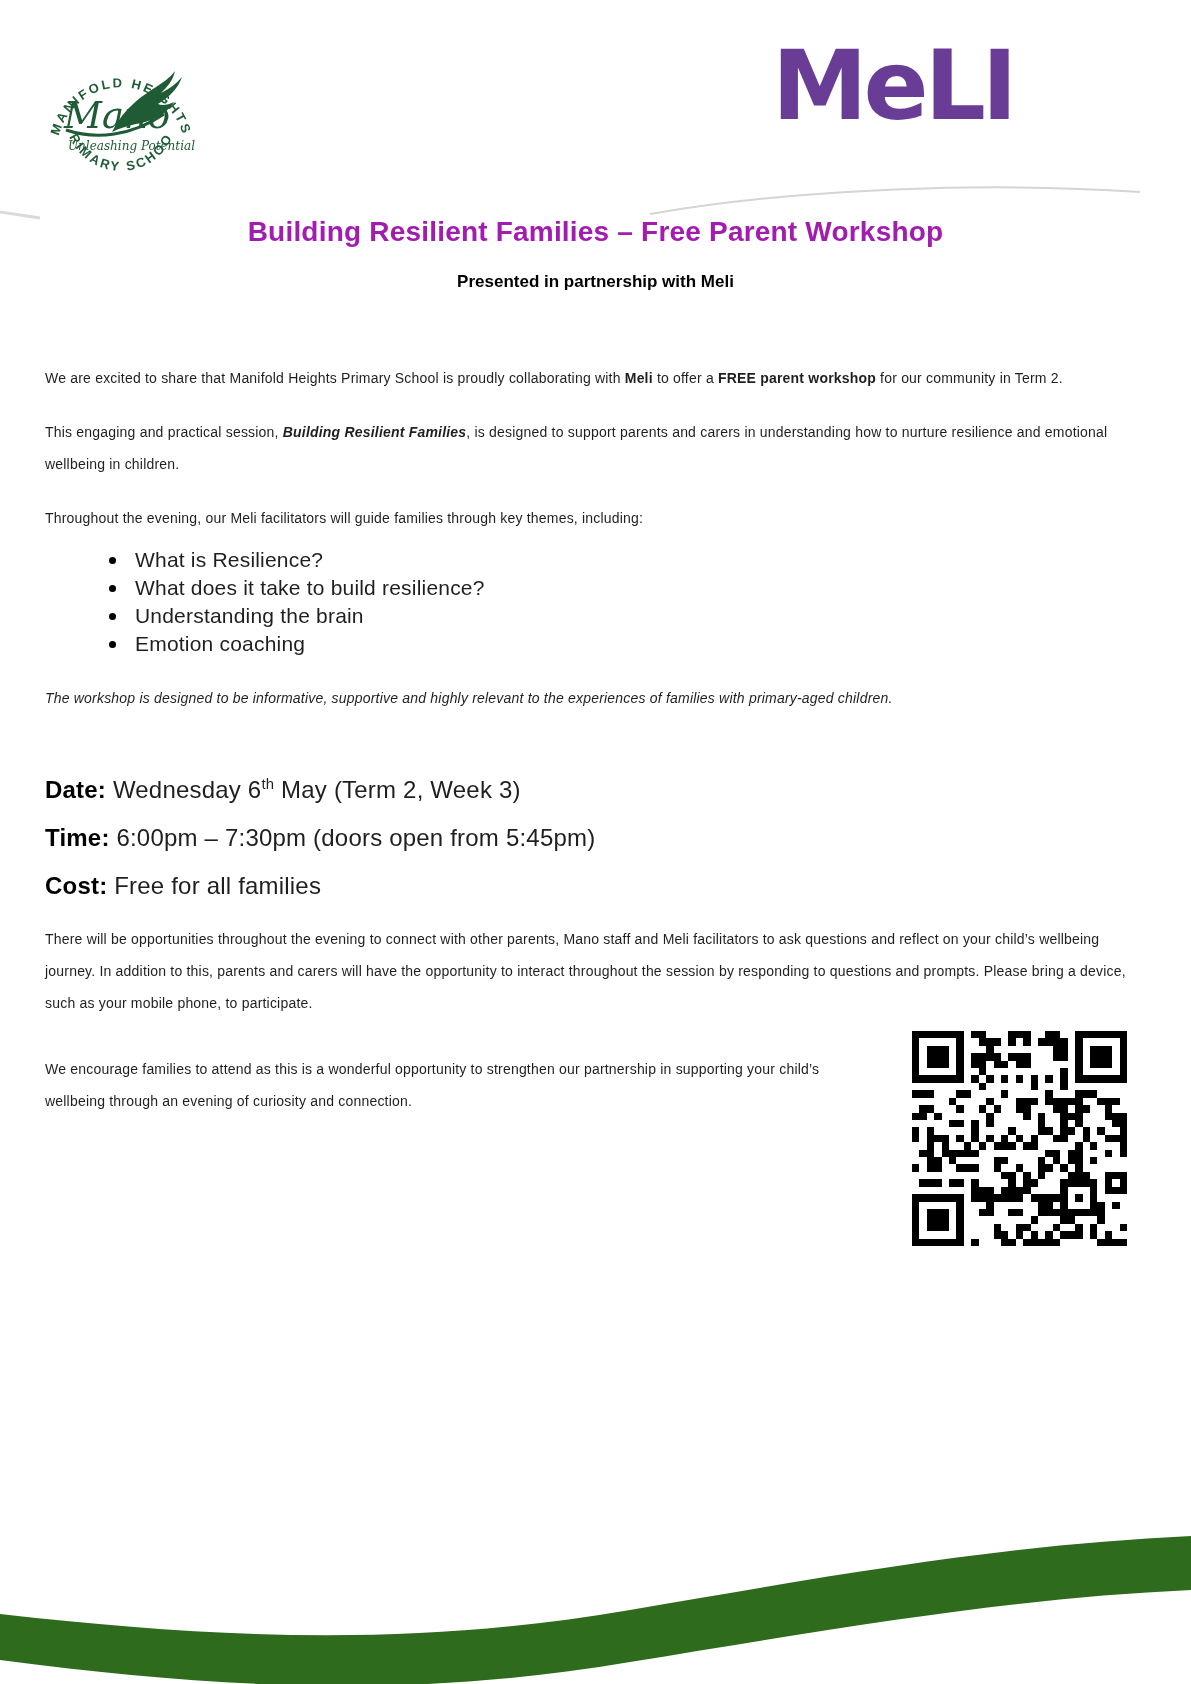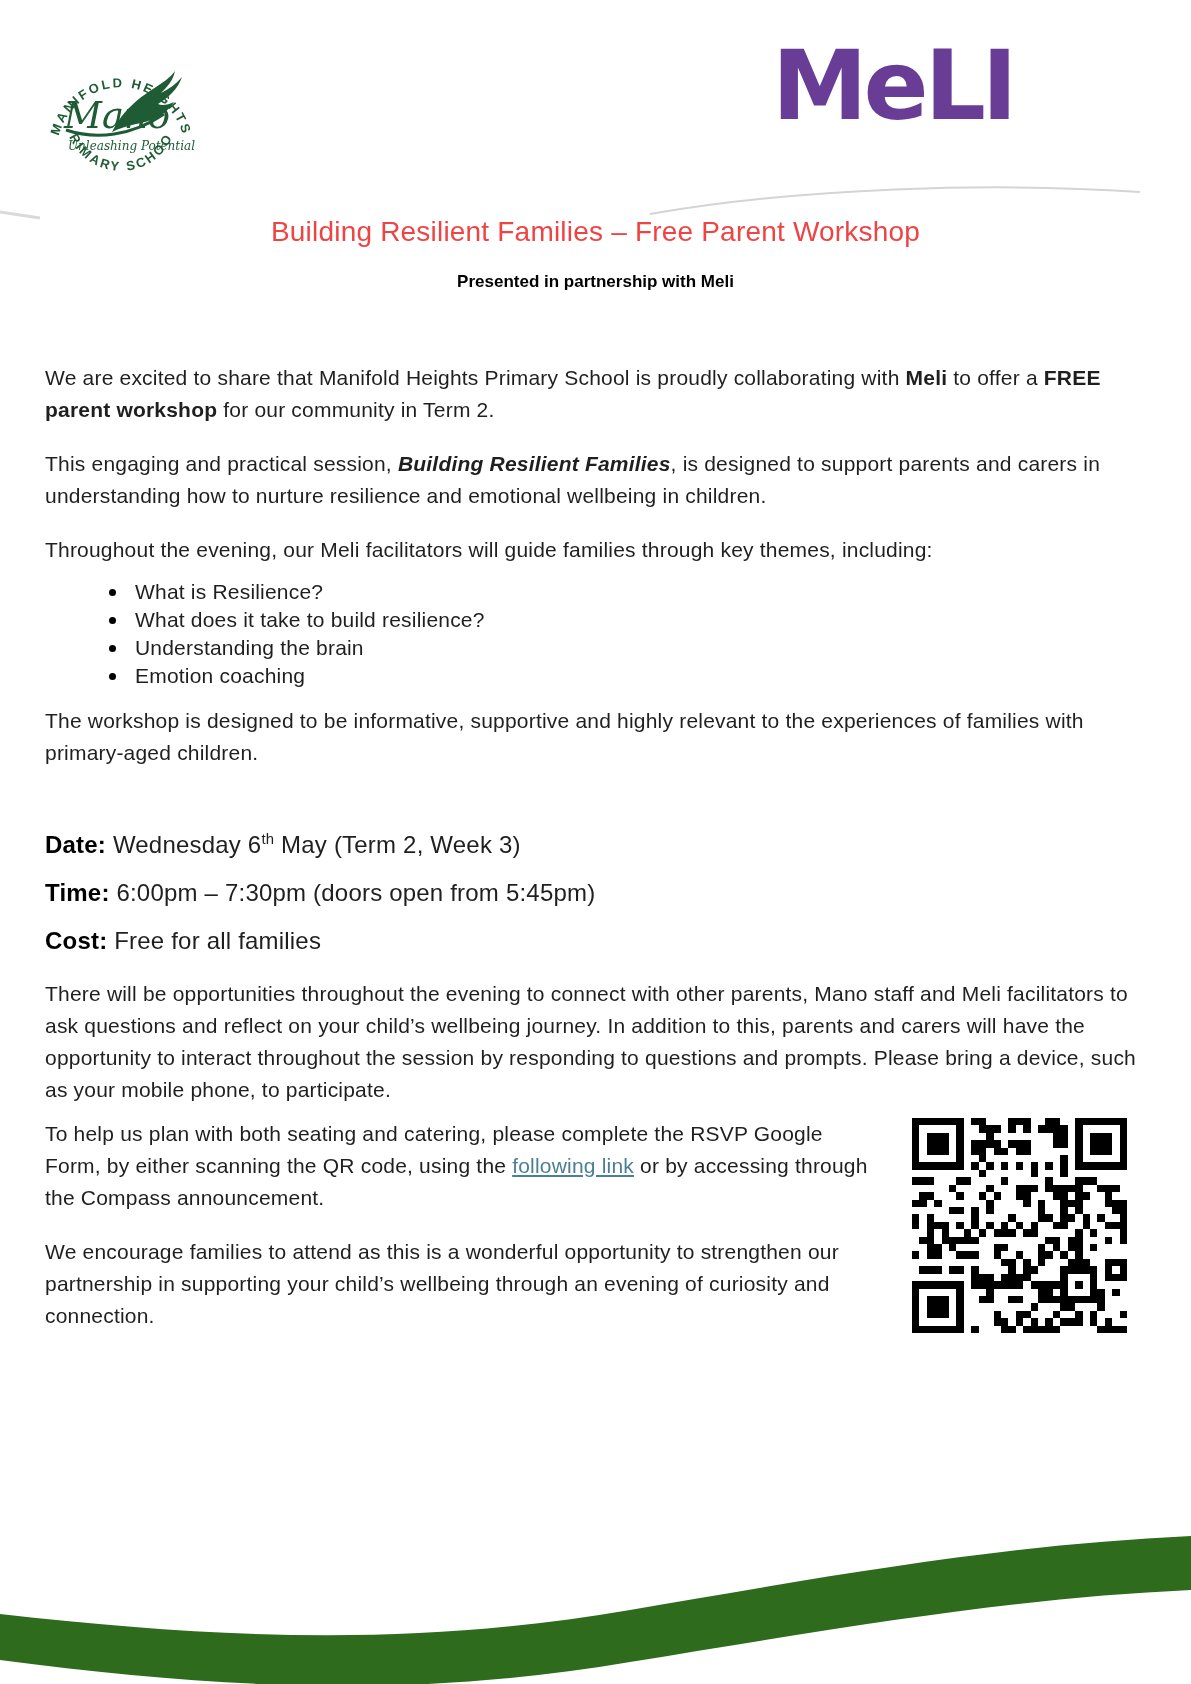--- a/index.html
+++ b/index.html
@@ -13,47 +13,47 @@
   .school-logo { position:absolute; left:46px; top:36px; }
   .meli-logo {
     position:absolute; left:772px; top:38px; width:300px;
     font-family:"DejaVu Sans", sans-serif; font-weight:bold;
     font-size:96px; line-height:1; letter-spacing:-4px; color:#693d96;
   }
   .top-arcs { position:absolute; left:0; top:172px; }
   
   .doc-title {
     margin:16px 0 0; text-align:center;
-    font-size:28px; font-weight:normal; color:#ef4444; letter-spacing:0.2px;
+    font-size:28px; font-weight:bold; color:#a21caf; letter-spacing:0.2px;
   }
   .doc-subtitle {
     margin:24px 0 0; text-align:center;
     font-size:17px; font-weight:bold; color:#000;
   }
   
   .content { padding:0 45px; }
   .body-text {
-    margin:22px 0 0; font-size:21px; line-height:32px; letter-spacing:0.2px;
+    margin:22px 0 0; font-size:14px; line-height:32px; letter-spacing:0.2px;
   }
   .first-para { margin-top:70px; }
   .b { font-weight:bold; }
   .i { font-style:italic; }
   .sup { vertical-align:super; font-size:0.62em; }
   .link { color:#4b7f94; text-decoration:underline; cursor:pointer; }
   ul.bullet-list {
     margin:12px 0 0; padding:0 0 0 90px; list-style:none;
   }
   ul.bullet-list li {
     position:relative; font-size:21px; line-height:28px; letter-spacing:0.2px;
   }
   ul.bullet-list li::before {
     content:""; position:absolute; left:-26px; top:11px;
     width:7px; height:7px; border-radius:50%; background:#000;
   }
-  .workshop-para { margin-top:15px; }
+  .workshop-para { margin-top:24px;font-style:italic; }
   .details { margin-top:54px; }
   .detail-line { margin:0 0 16px; font-size:24px; line-height:32px; letter-spacing:0.2px; }
   .detail-label { font-weight:bold; color:#000; }
   .connect-para { margin-top:21px; }
   .rsvp-row { display:flex; margin-top:12px; }
   .rsvp-col { width:828px; }
   .rsvp-col .body-text { margin-top:0; }
   .rsvp-col .encourage-para { margin-top:22px; }
   .qr-wrap { margin-left:auto; margin-right:19px; width:215px; height:215px; }
   .closing-para { margin-top:42px; width:1101px; }
@@ -117,21 +117,20 @@
     <div class="details">
       <p class="detail-line"><strong class="detail-label">Date:</strong><span><span> Wednesday 6</span><span class="sup">th</span><span> May (Term 2, Week 3)</span></span></p>
       <p class="detail-line"><strong class="detail-label">Time:</strong><span><span> 6:00pm – 7:30pm (doors open from 5:45pm)</span></span></p>
       <p class="detail-line"><strong class="detail-label">Cost:</strong><span><span> Free for all families</span></span></p>
     </div>
 
     <p class="body-text connect-para"><span>There will be opportunities throughout the evening to connect with other parents, Mano staff and Meli facilitators to ask questions and reflect on your child’s wellbeing journey. In addition to this, parents and carers will have the opportunity to interact throughout the session by responding to questions and prompts. Please bring a device, such as your mobile phone, to participate.</span></p>
 
     <div class="rsvp-row">
       <div class="rsvp-col">
-        <p class="body-text"><span>To help us plan with both seating and catering, please complete the RSVP Google Form, by either scanning the QR code, using the </span><a class="link" href="#">following link</a><span> or by accessing through the Compass announcement.</span></p>
         <p class="body-text encourage-para"><span>We encourage families to attend as this is a wonderful opportunity to strengthen our partnership in supporting your child’s wellbeing through an evening of curiosity and connection.</span></p>
       </div>
       <div class="qr-wrap">
         <svg id="qr-svg" width="215" height="215" viewBox="0 0 29 29" shape-rendering="crispEdges">
             <rect x="0" y="0" width="1" height="1" fill="#000"></rect>
             <rect x="1" y="0" width="1" height="1" fill="#000"></rect>
             <rect x="2" y="0" width="1" height="1" fill="#000"></rect>
             <rect x="3" y="0" width="1" height="1" fill="#000"></rect>
             <rect x="4" y="0" width="1" height="1" fill="#000"></rect>
             <rect x="5" y="0" width="1" height="1" fill="#000"></rect>

